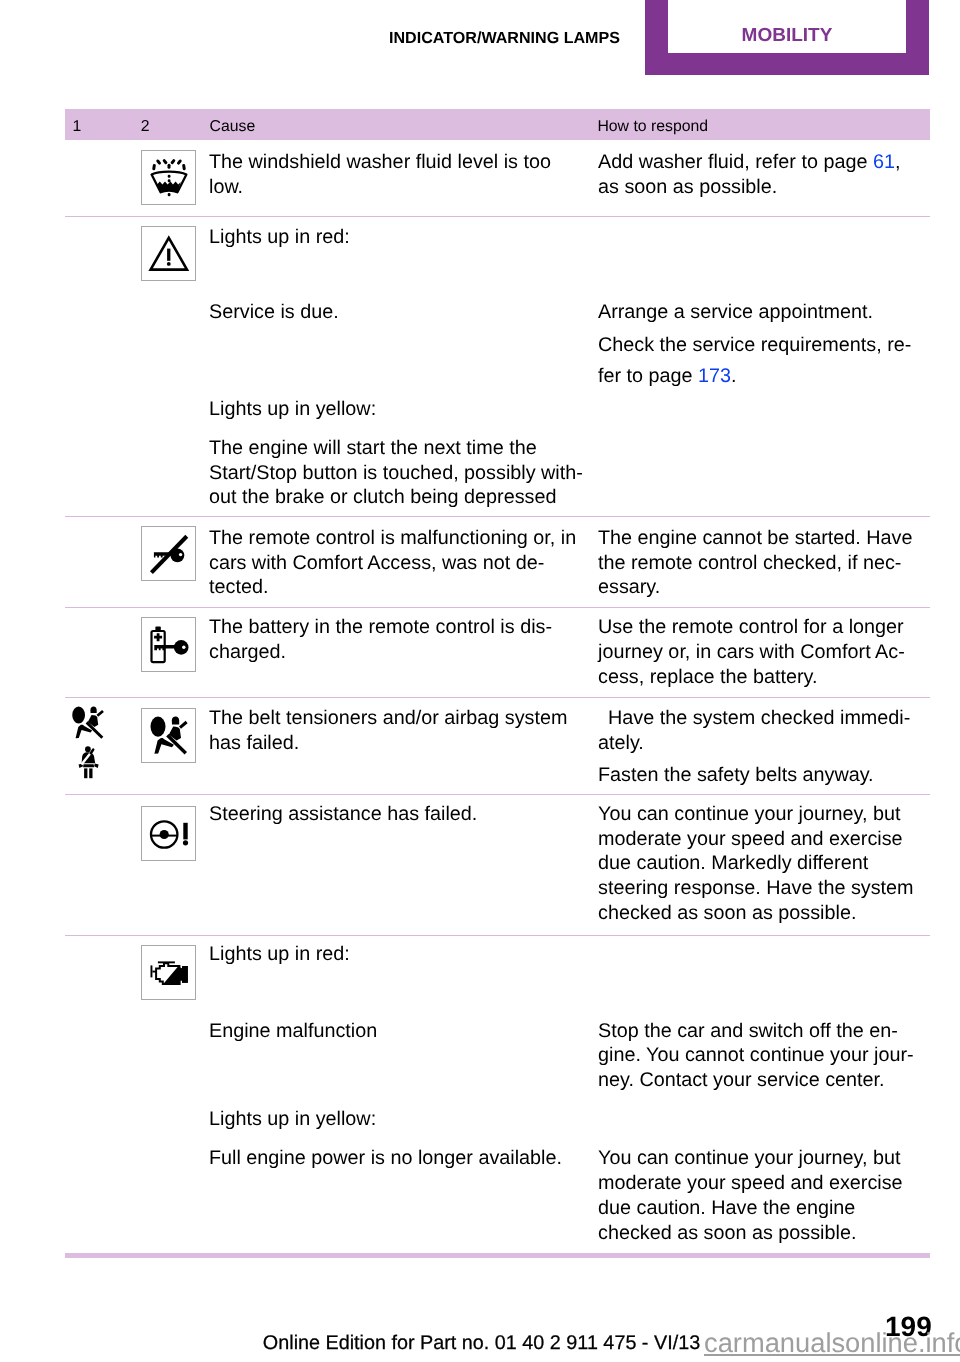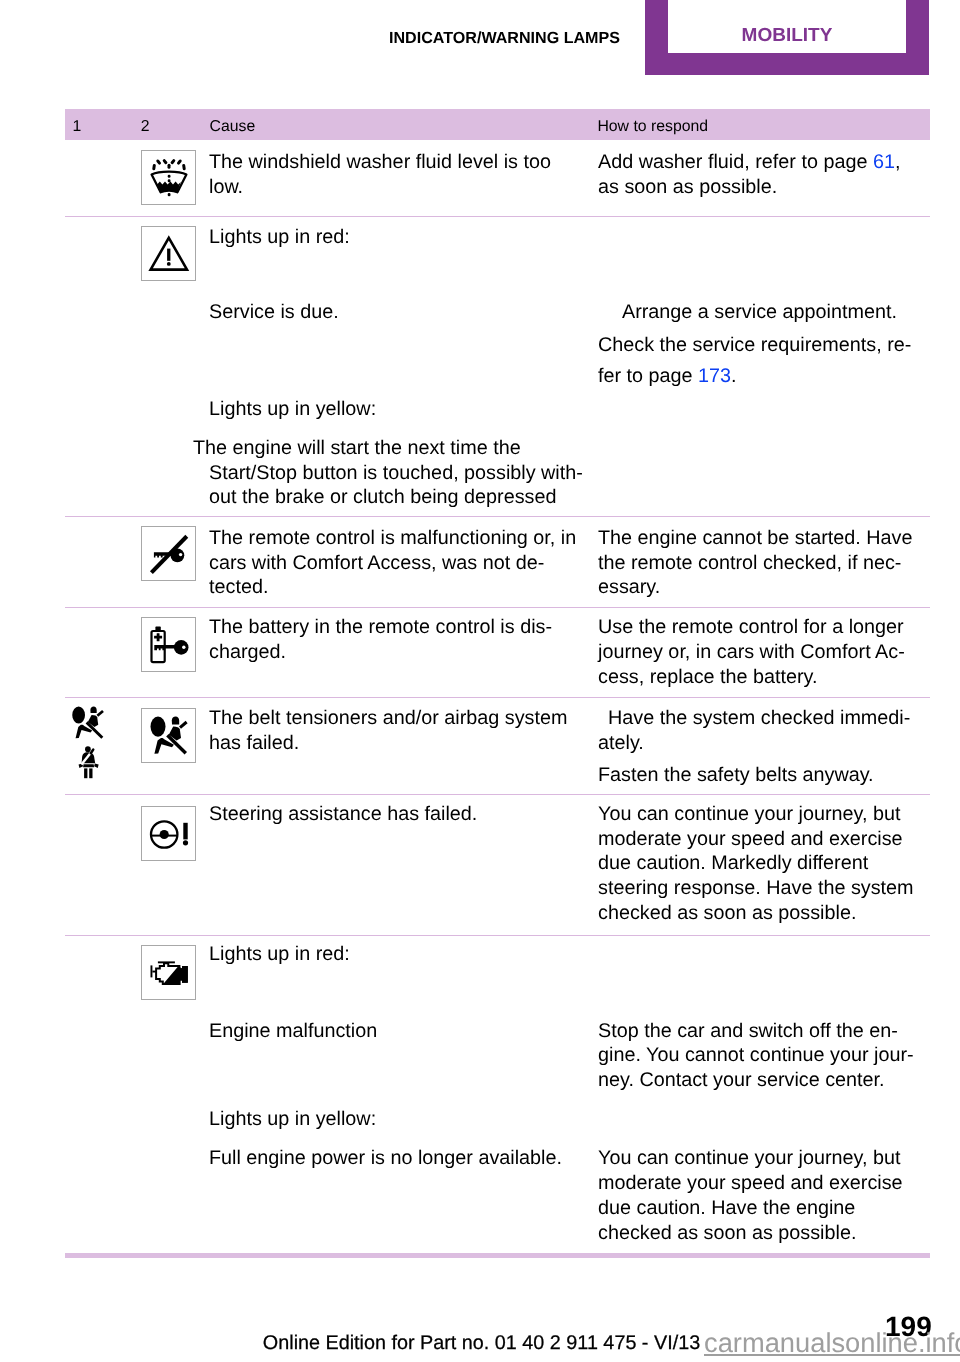--- a/index.html
+++ b/index.html
@@ -101,24 +101,24 @@
         <div class="iconbox" style="left: 141px; top: 226px;">
           <svg viewBox="0 0 54 54" width="54" height="54">
             <path d="M26.8,10.8 L45.0,42.6 L8.6,42.6 Z" fill="none" stroke="#000" stroke-width="2.6" stroke-linejoin="miter"></path>
             <rect x="25.1" y="21.6" width="3.3" height="12.2" fill="#000"></rect>
             <circle cx="26.8" cy="36.9" r="1.9" fill="#000"></circle>
           </svg>
 </div>
         <div class="tl" style="left: 209px; top: 225.3px;"><span>Lights up in red:</span></div>
         <div class="tl" style="left: 209px; top: 300.2px;"><span>Service is due.</span></div>
         <div class="tl" style="left: 209px; top: 396.5px;"><span>Lights up in yellow:</span></div>
-        <div class="tl" style="left: 193px; top: 435.7px; text-align: right;"><span>The engine will start the next time the</span></div>
+        <div class="tl" style="left: 209px; top: 435.7px; text-align: right;"><span>The engine will start the next time the</span></div>
         <div class="tl" style="left: 209px; top: 460.5px;"><span>Start/Stop button is touched, possibly with-</span></div>
         <div class="tl" style="left: 209px; top: 485.3px;"><span>out the brake or clutch being depressed</span></div>
-        <div class="tl" style="left: 598px; top: 300.2px; margin-left: 24px;"><span>Arrange a service appointment.</span></div>
+        <div class="tl" style="left: 598px; top: 300.2px;"><span>Arrange a service appointment.</span></div>
         <div class="tl" style="left: 598px; top: 332.8px;"><span>Check the service requirements, re-</span></div>
         <div class="tl" style="left: 598px; top: 364px;"><span>fer to page </span><span class="pg">173</span><span>.</span></div>
         <div class="rowsep" style="top: 516px;"></div>
         <div class="iconbox" style="left: 141px; top: 526px;">
           <svg viewBox="0 0 54 54" width="54" height="54">
             <g fill="#000">
               <path d="M11.9,25.2 L32.0,25.2 L32.0,28.7 L20.6,28.7 L20.6,30.4 L18.8,30.4 L18.8,28.7 L17.0,28.7 L17.0,30.4 L15.2,30.4 L15.2,28.7 L13.4,28.7 L13.4,30.4 L11.9,30.4 Z"></path>
               <circle cx="35.4" cy="28.3" r="6.9"></circle>
               <circle cx="38.6" cy="27.6" r="1.7" fill="#fff"></circle>
             </g>

